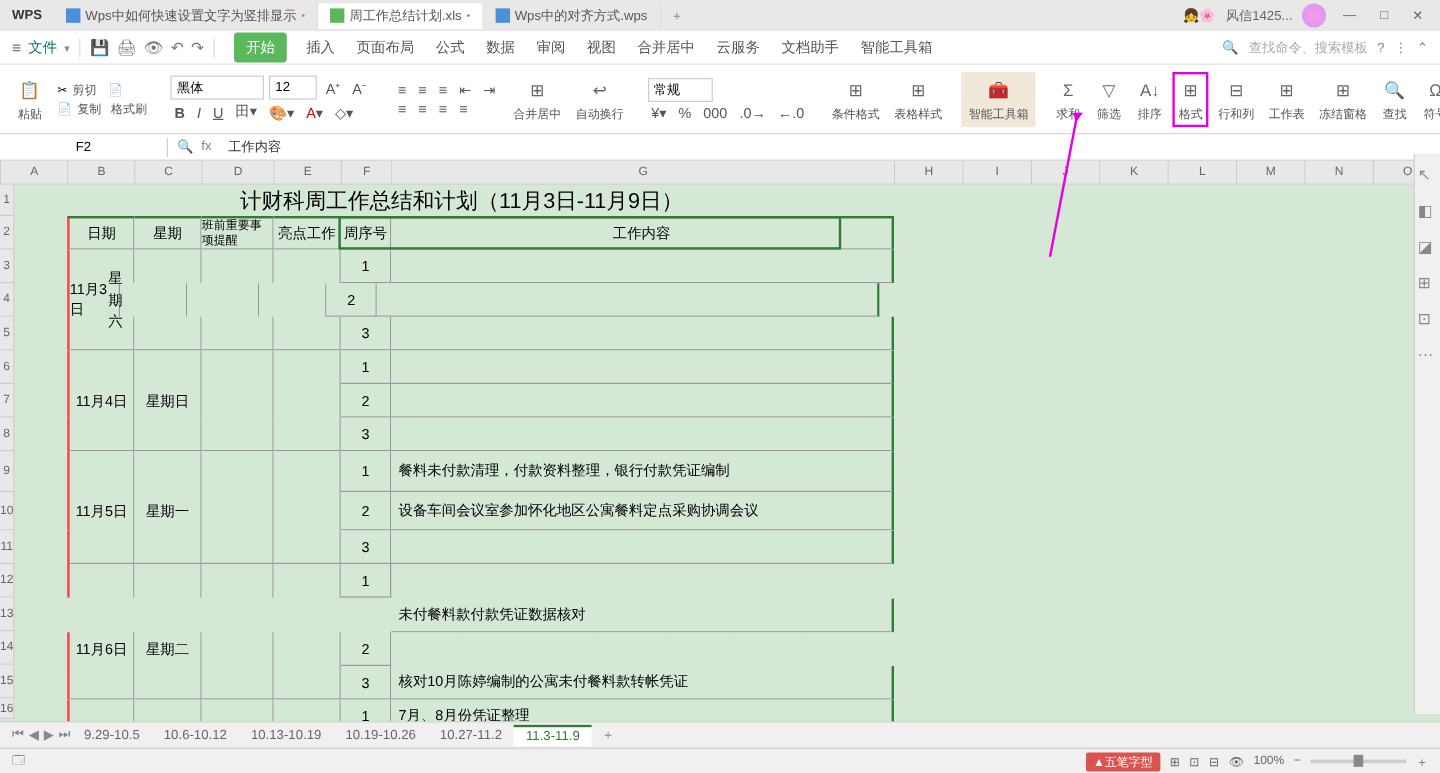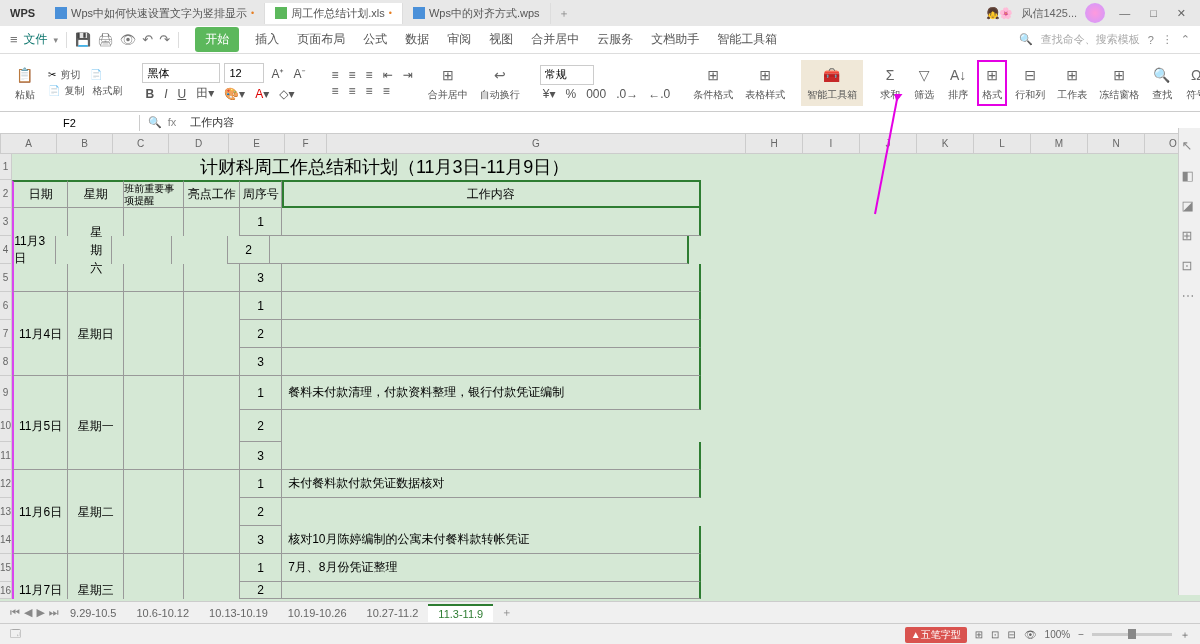--- a/index.html
+++ b/index.html
@@ -52,21 +52,21 @@
 .grid-body { display: flex; }
 .row-headers { width: 27px; }
 .row-h { border-right: 1px solid #ccc; border-bottom: 1px solid #ccc; text-align: center; font-size: 10px; color: #666; background: #e8e8e8; display: flex; align-items: center; justify-content: center; }
 .cells { position: relative; flex: 1; }
 .cell-row { display: flex; }
 .cell { border-right: 1px solid #999; border-bottom: 1px solid #999; display: flex; align-items: center; justify-content: center; font-size: 12px; background: #d5e8d5; }
 .cell.left { justify-content: flex-start; padding-left: 6px; }
 .title-row { font-size: 18px; font-weight: normal; }
 .hdr-row .cell { background: #d5e8d5; font-size: 12px; }
 .thick-top { border-top: 2px solid #2e7d32; }
-.thick-left { border-left: 2px solid #d946ef; }
+.thick-left { border-left: 2px solid #ef4444; margin-left: 44px; }
 .thick-right { border-right: 2px solid #2e7d32; }
 .sel-outline { position: absolute; border: 2px solid #2e7d32; pointer-events: none; }
 
 .sheet-tabs { height: 22px; background: #f0f0f0; display: flex; align-items: center; font-size: 11px; padding-left: 60px; border-top: 1px solid #ccc; }
 .sheet-nav { position: absolute; left: 10px; display: flex; gap: 4px; color: #888; }
 .stab { padding: 2px 10px; color: #666; cursor: pointer; }
 .stab.active { background: #fff; color: #2e7d32; border-top: 2px solid #2e7d32; }
 .stab-add { padding: 0 8px; color: #888; }
 
 .statusbar { height: 22px; background: #f0f0f0; display: flex; align-items: center; font-size: 10px; color: #666; padding: 0 10px; border-top: 1px solid #ccc; }
@@ -466,20 +466,21 @@
           <div class="cell" style="width: 57px; height: 34px; border: none;"></div>
           <div class="cell" style="width: 57px; height: 34px; border: none;"></div>
           <div class="cell" style="width: 57px; height: 34px; border: none;"></div>
         </div>
         <div class="cell-row">
           <div class="cell thick-left" style="width: 56px; height: 32px; border-bottom: none;">11月5日</div>
           <div class="cell" style="width: 56px; height: 32px; border-bottom: none;">星期一</div>
           <div class="cell" style="width: 60px; height: 32px; border-bottom: none;"></div>
           <div class="cell" style="width: 56px; height: 32px; border-bottom: none;"></div>
           <div class="cell" style="width: 42px; height: 32px;">2</div>
+          <div class="cell left thick-right" style="width: 419px; height: 32px;">设备车间会议室参加怀化地区公寓餐料定点采购协调会议</div>
           <div class="cell" style="width: 57px; height: 32px; border: none;"></div>
           <div class="cell" style="width: 57px; height: 32px; border: none;"></div>
           <div class="cell" style="width: 57px; height: 32px; border: none;"></div>
           <div class="cell" style="width: 57px; height: 32px; border: none;"></div>
           <div class="cell" style="width: 57px; height: 32px; border: none;"></div>
           <div class="cell" style="width: 57px; height: 32px; border: none;"></div>
           <div class="cell" style="width: 57px; height: 32px; border: none;"></div>
           <div class="cell" style="width: 57px; height: 32px; border: none;"></div>
           <div class="cell" style="width: 57px; height: 32px; border: none;"></div>
         </div>
@@ -499,21 +500,21 @@
           <div class="cell" style="width: 57px; height: 28px; border: none;"></div>
           <div class="cell" style="width: 57px; height: 28px; border: none;"></div>
           <div class="cell" style="width: 57px; height: 28px; border: none;"></div>
         </div>
         <div class="cell-row">
           <div class="cell thick-left" style="width: 56px; height: 28px; border-bottom: none;"></div>
           <div class="cell" style="width: 56px; height: 28px; border-bottom: none;"></div>
           <div class="cell" style="width: 60px; height: 28px; border-bottom: none;"></div>
           <div class="cell" style="width: 56px; height: 28px; border-bottom: none;"></div>
           <div class="cell" style="width: 42px; height: 28px;">1</div>
-          <div class="cell left thick-right" style="width: 419px; height: 28px;">未付餐料款付款凭证数据核对</div>
+          <div class="cell left thick-right" style="width: 419px; height: 28px; margin-top: 29px;">未付餐料款付款凭证数据核对</div>
           <div class="cell" style="width: 57px; height: 28px; border: none;"></div>
           <div class="cell" style="width: 57px; height: 28px; border: none;"></div>
           <div class="cell" style="width: 57px; height: 28px; border: none;"></div>
           <div class="cell" style="width: 57px; height: 28px; border: none;"></div>
           <div class="cell" style="width: 57px; height: 28px; border: none;"></div>
           <div class="cell" style="width: 57px; height: 28px; border: none;"></div>
           <div class="cell" style="width: 57px; height: 28px; border: none;"></div>
           <div class="cell" style="width: 57px; height: 28px; border: none;"></div>
           <div class="cell" style="width: 57px; height: 28px; border: none;"></div>
         </div>

